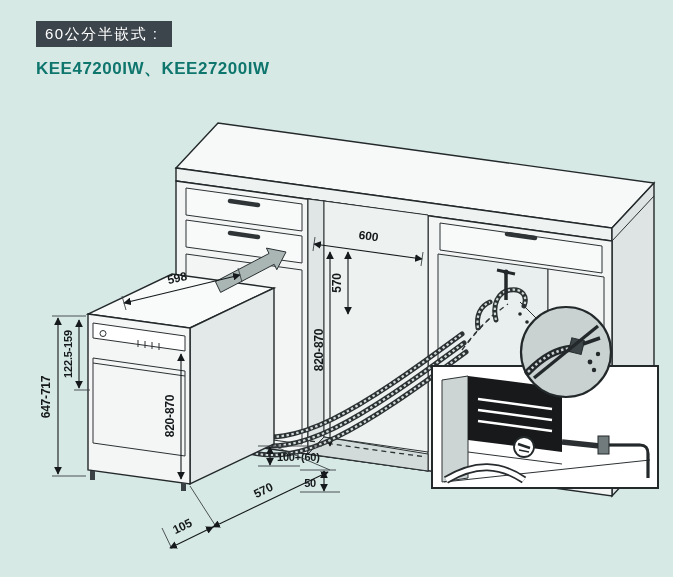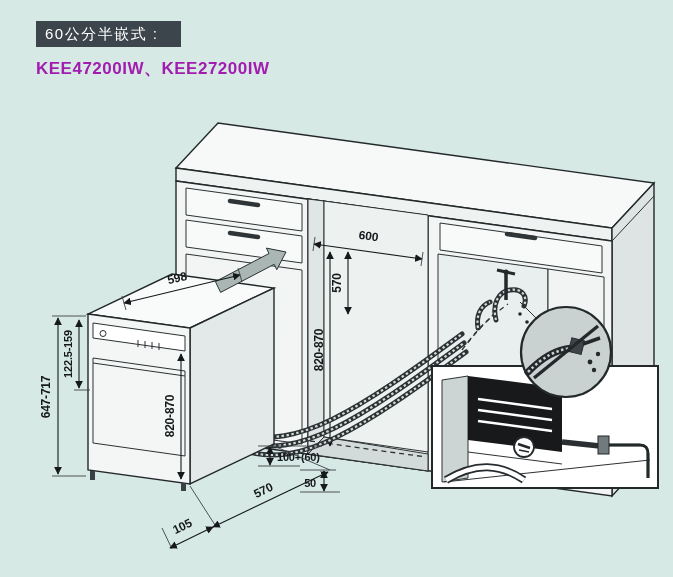--- a/index.html
+++ b/index.html
@@ -4,25 +4,25 @@
 <style>
   html,body{margin:0;padding:0;}
   body{
     width:673px;height:577px;position:relative;overflow:hidden;
     background:var(--background,#d7e9e5);
     font-family:"Liberation Sans","DejaVu Sans",sans-serif;
   }
   .badge{
     position:absolute;left:36px;top:21px;
     background:var(--badge_bg,#3c454c);color:var(--badge_text,#ffffff);
-    font-size:15px;line-height:1;padding:5px 22px 6px 9px;letter-spacing:1.5px;
+    font-size:15px;line-height:1;padding:5px 13px 6px 9px;letter-spacing:1.5px;
   }
   .models{
     position:absolute;left:36px;top:57px;
-    font-size:17px;font-weight:600;letter-spacing:.5px;color:#a21caf;
+    font-size:17px;font-weight:600;letter-spacing:.5px;color:#0f766e;
   }
   svg.diagram{position:absolute;left:0;top:0;}
   .lw{stroke:#23282a;stroke-width:1.4;}
   .thin{stroke:#2c3133;stroke-width:1;}
   .dimline{stroke:#15191b;stroke-width:1.1;fill:none;}
   .ext{stroke:#3a4144;stroke-width:.9;fill:none;}
   text.dim{
     font-family:"Liberation Sans","DejaVu Sans",sans-serif;
     font-weight:bold;font-size:12px;fill:#15191b;letter-spacing:-.2px;
   }

